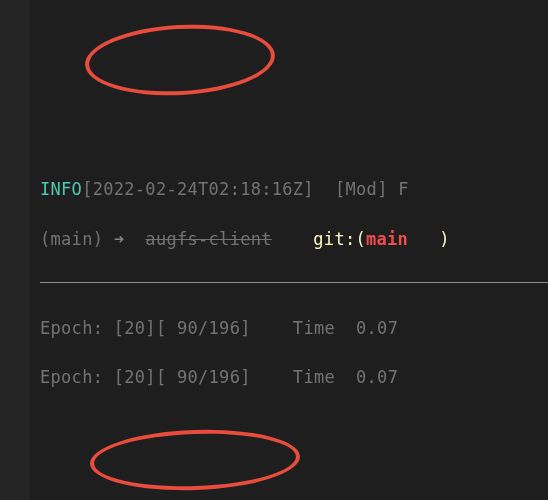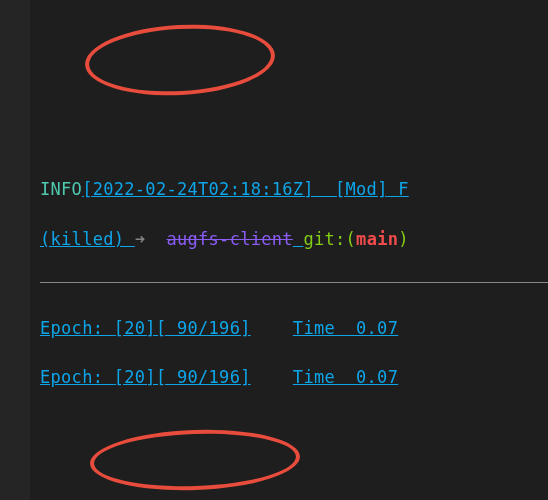--- a/index.html
+++ b/index.html
@@ -23,24 +23,24 @@
       top: 0;
       width: 30px;
       height: 500px;
       background: #252525;
     }
     .content {
       position: relative;
       margin-left: 30px;
     }
     .info { color: #4ec9b0; text-align: center; }
-    .white { color: #0ea5e9; text-decoration: underline; }
+    .white { color: #737373; }
     .gray { color: #858585; }
-    .cyan { color: #84cc16; }
-    .cyan-strike { color: #8b5cf6; text-decoration: line-through; text-align: right; }
+    .cyan { color: #fef9c3; margin-left: 31px; }
+    .cyan-strike { color: #737373; text-decoration: line-through; text-align: right; }
     .red { color: #f14c4c; font-weight: bold; }
     .hr {
       border: none;
       border-top: 1px solid #888;
       margin: 6px 0 8px 0;
       width: 520px;
     }
     .circle {
       position: absolute;
       border: 4px solid #e74c3c;
@@ -64,21 +64,21 @@
   </style>
 </head>
 <body>
 
 
 
 <div class="line-gutter"></div>
 
 <div class="content">
 <div><span class="info">INFO</span><span class="white">[2022-02-24T02:18:16Z]</span><span class="white">  </span><span class="white">[Mod]</span><span class="white"> </span><span class="white">F</span></div>
-<div><span class="white">(killed) </span><span class="gray">➜  </span><span class="cyan-strike">augfs-client</span><span class="white"> </span><span class="cyan">git:(</span><span class="red">main</span><span class="cyan">)</span></div>
+<div><span class="white">(main) </span><span class="gray">➜  </span><span class="cyan-strike">augfs-client</span><span class="white"> </span><span class="cyan">git:(</span><span class="red">main</span><span class="cyan">)</span></div>
 <hr class="hr">
 <div><span class="white">Epoch: </span><span class="white">[20][ 90/196]</span><span>    </span><span class="white">Time</span><span class="white">  0.07</span></div>
 <div><span class="white">Epoch: </span><span class="white">[20][ 90/196]</span><span>    </span><span class="white">Time</span><span class="white">  0.07</span></div>
 
 
 
 
 
 
 

